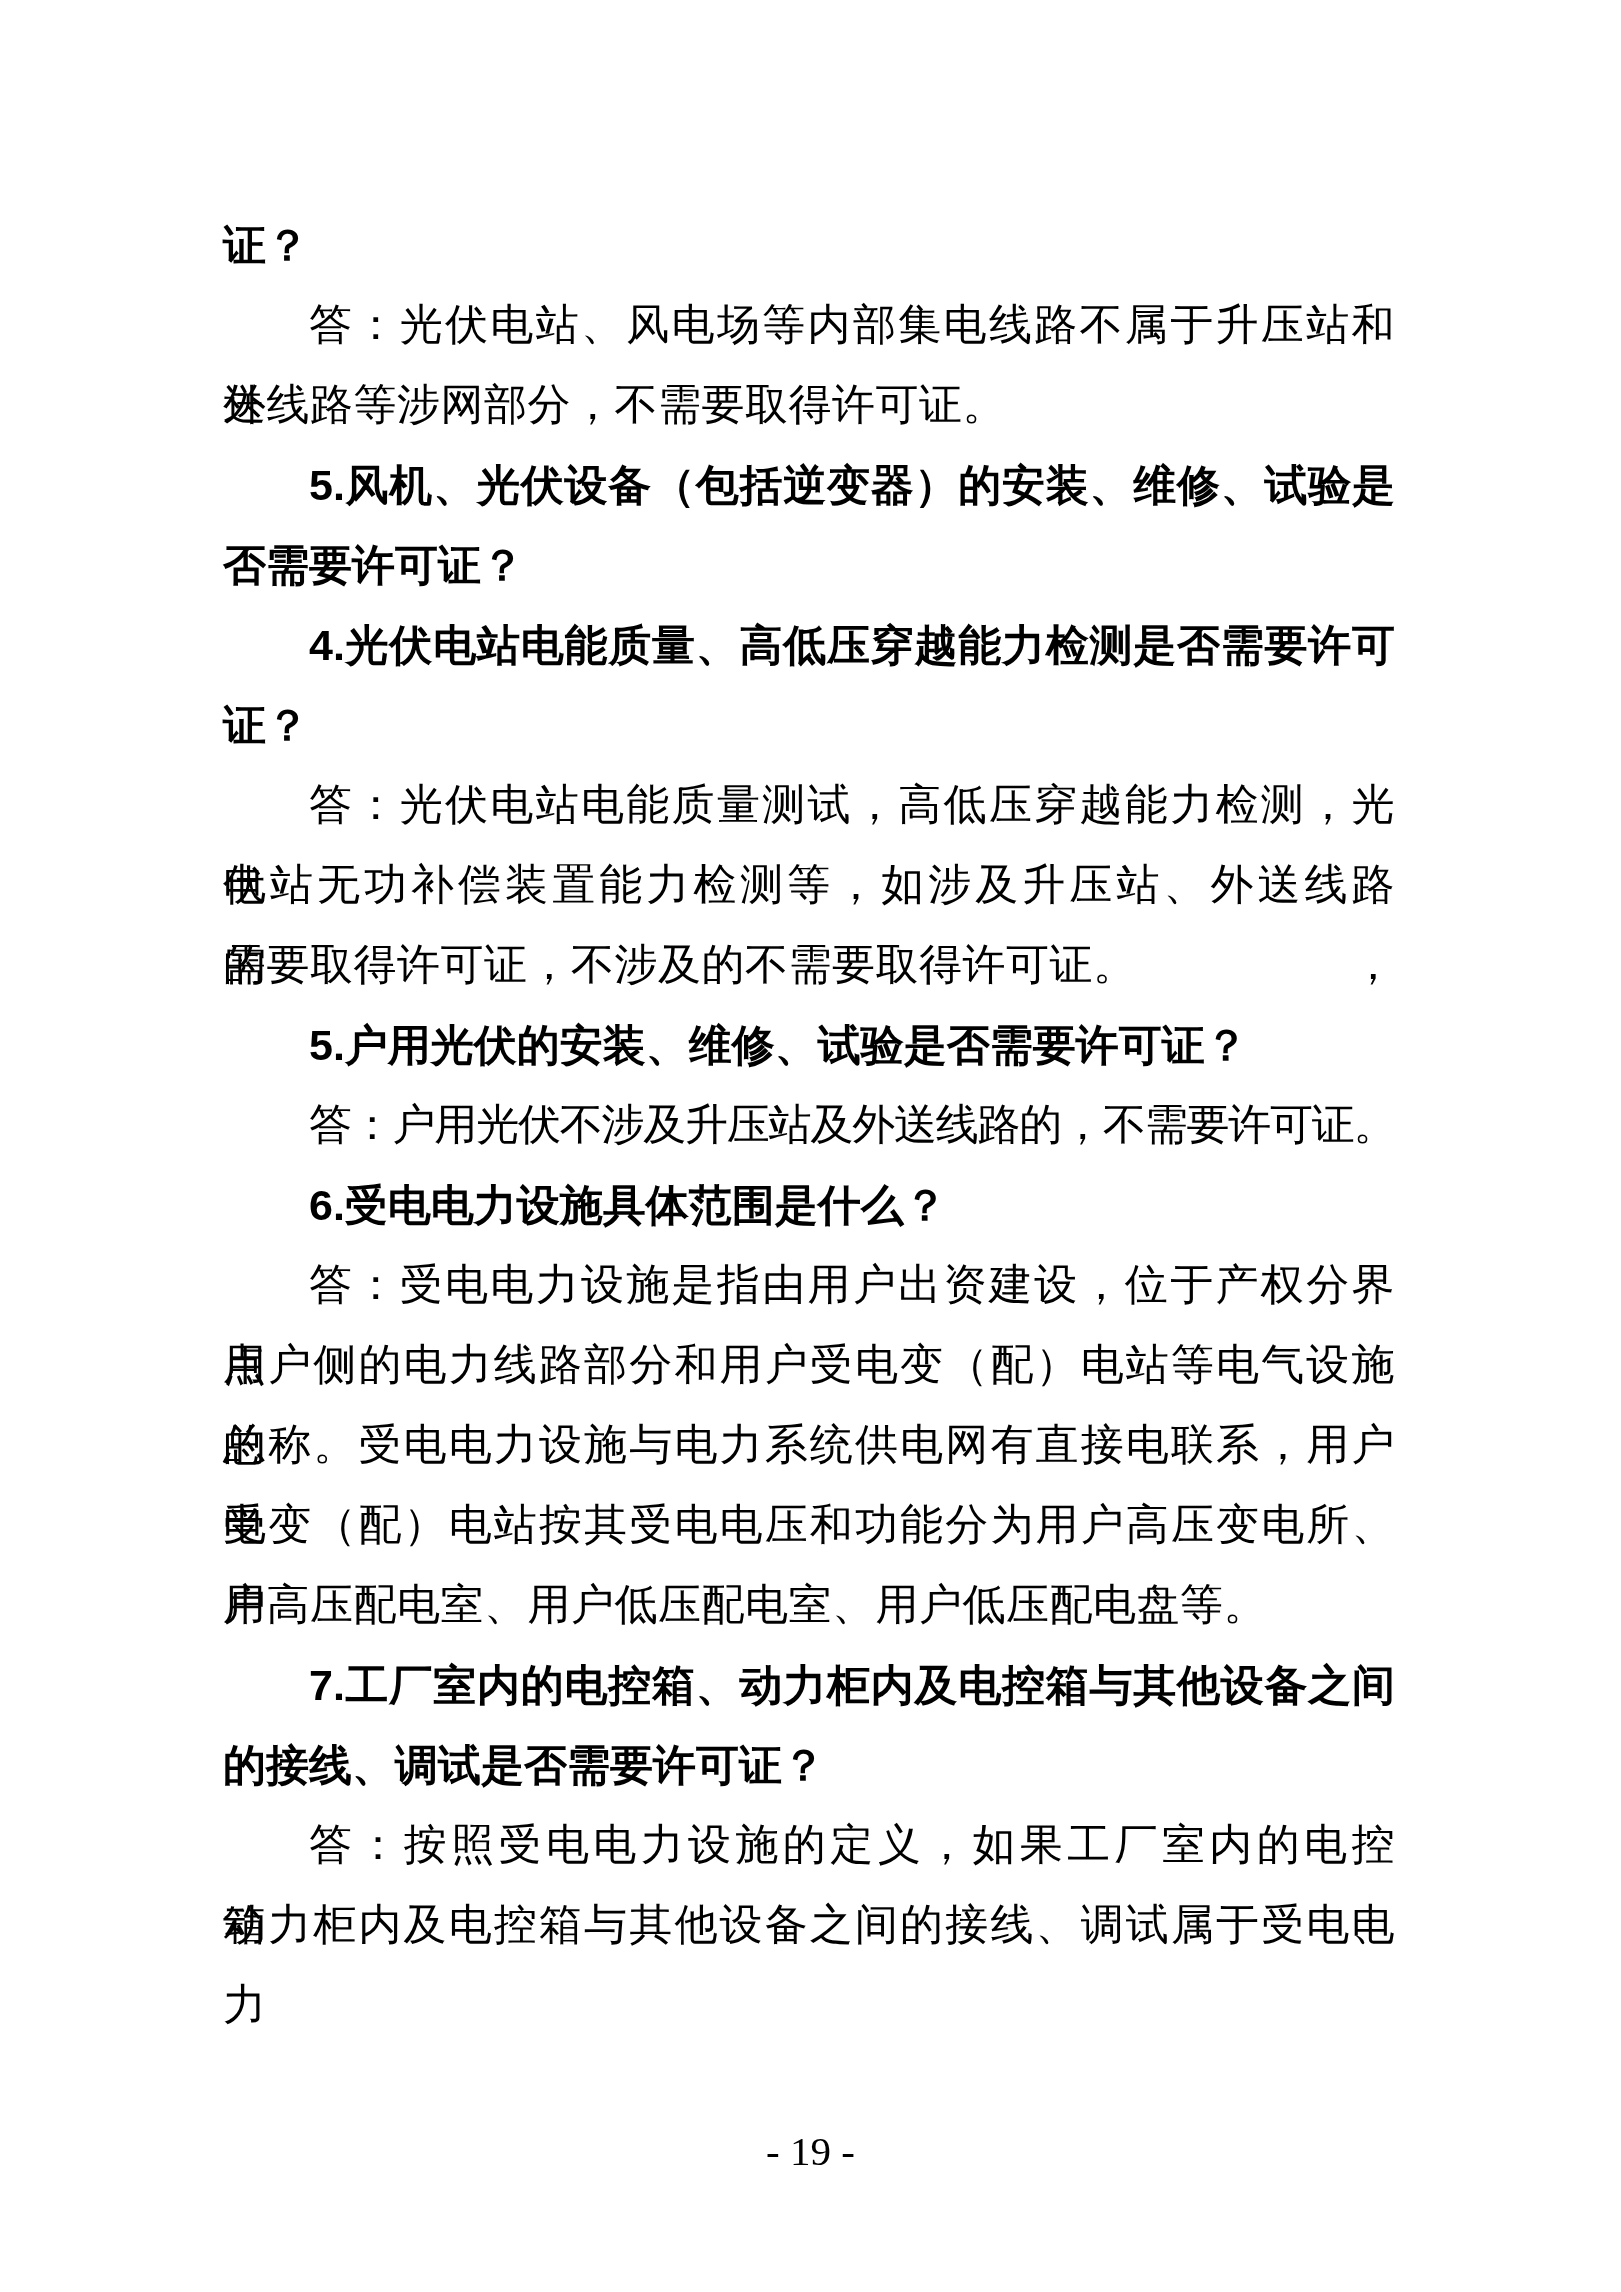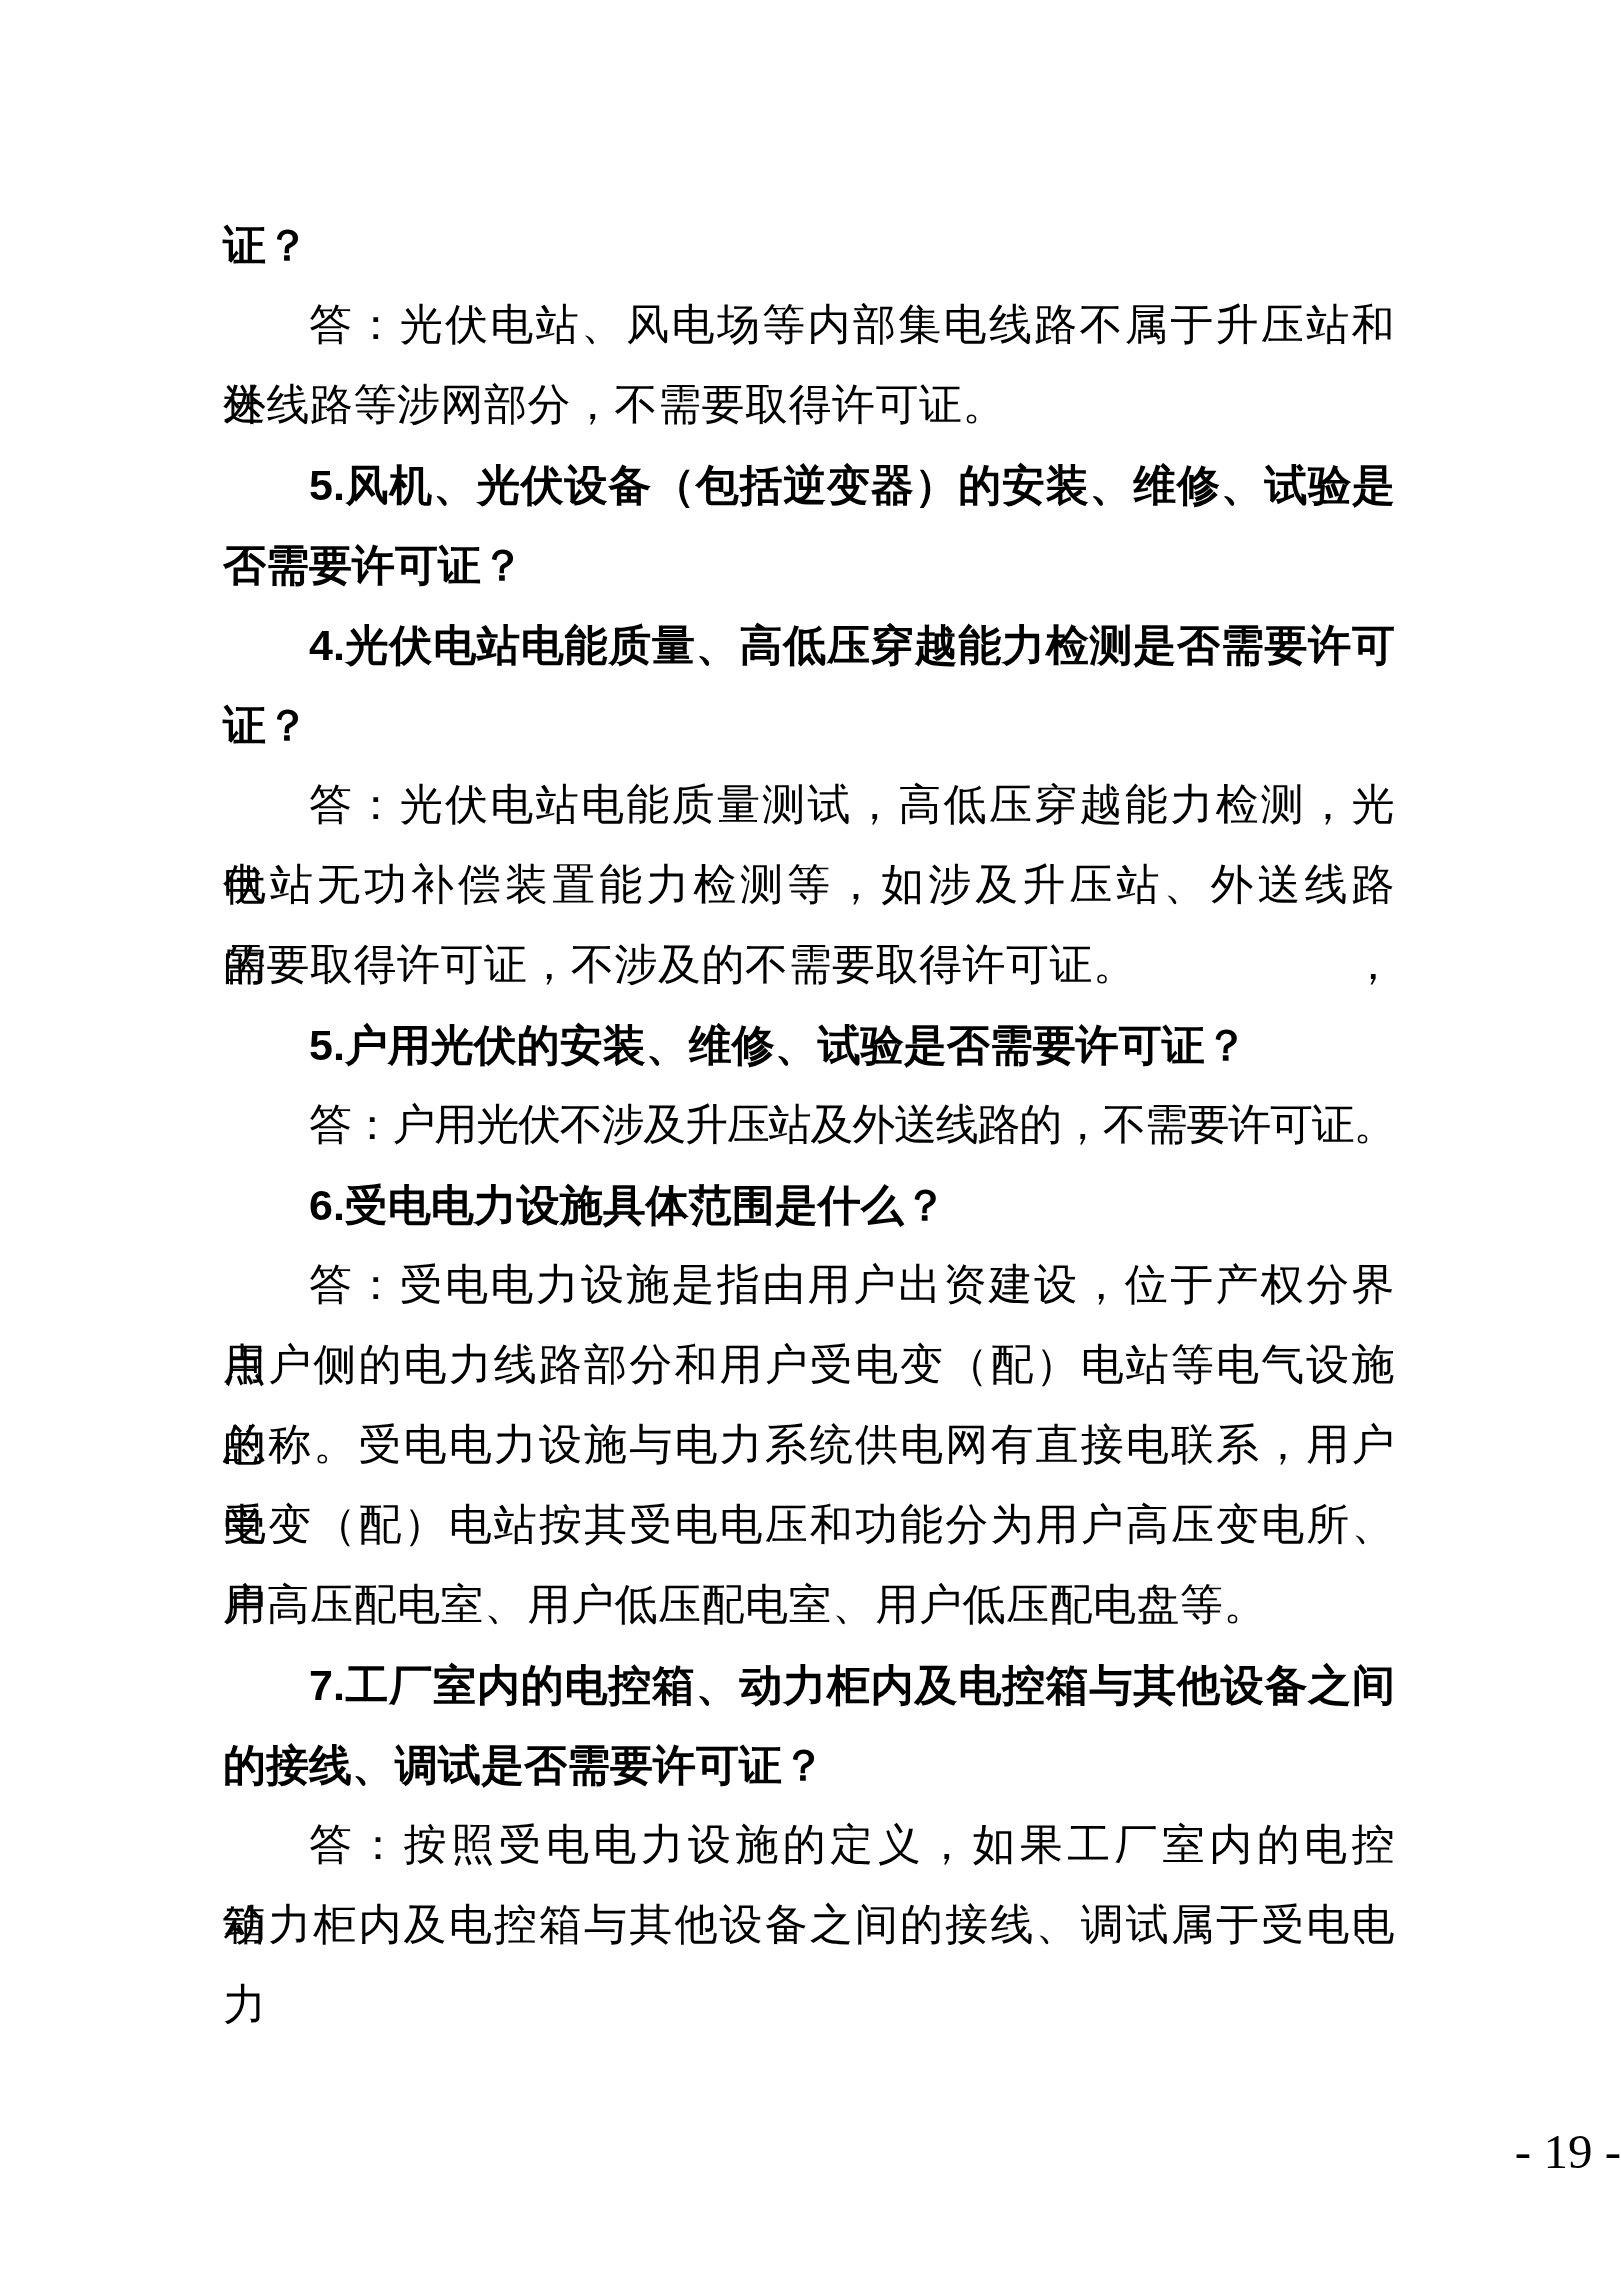--- a/index.html
+++ b/index.html
@@ -47,22 +47,22 @@
     text-align-last: justify;
   }
   .line.tight {
     letter-spacing: -1.6px;
   }
   .page-number {
     position: absolute;
     top: 2127px;
     left: 0;
     width: 100%;
-    text-align: right;
-    font-size: 49px;
+    text-align: center;
+    font-size: 41px;
     line-height: 49px;
     font-family: "Liberation Serif", serif;
   }
 </style>
 </head>
 <body>
 
 <div class="page">
   <div class="doc-body">
       <div class="line question">证？</div>

